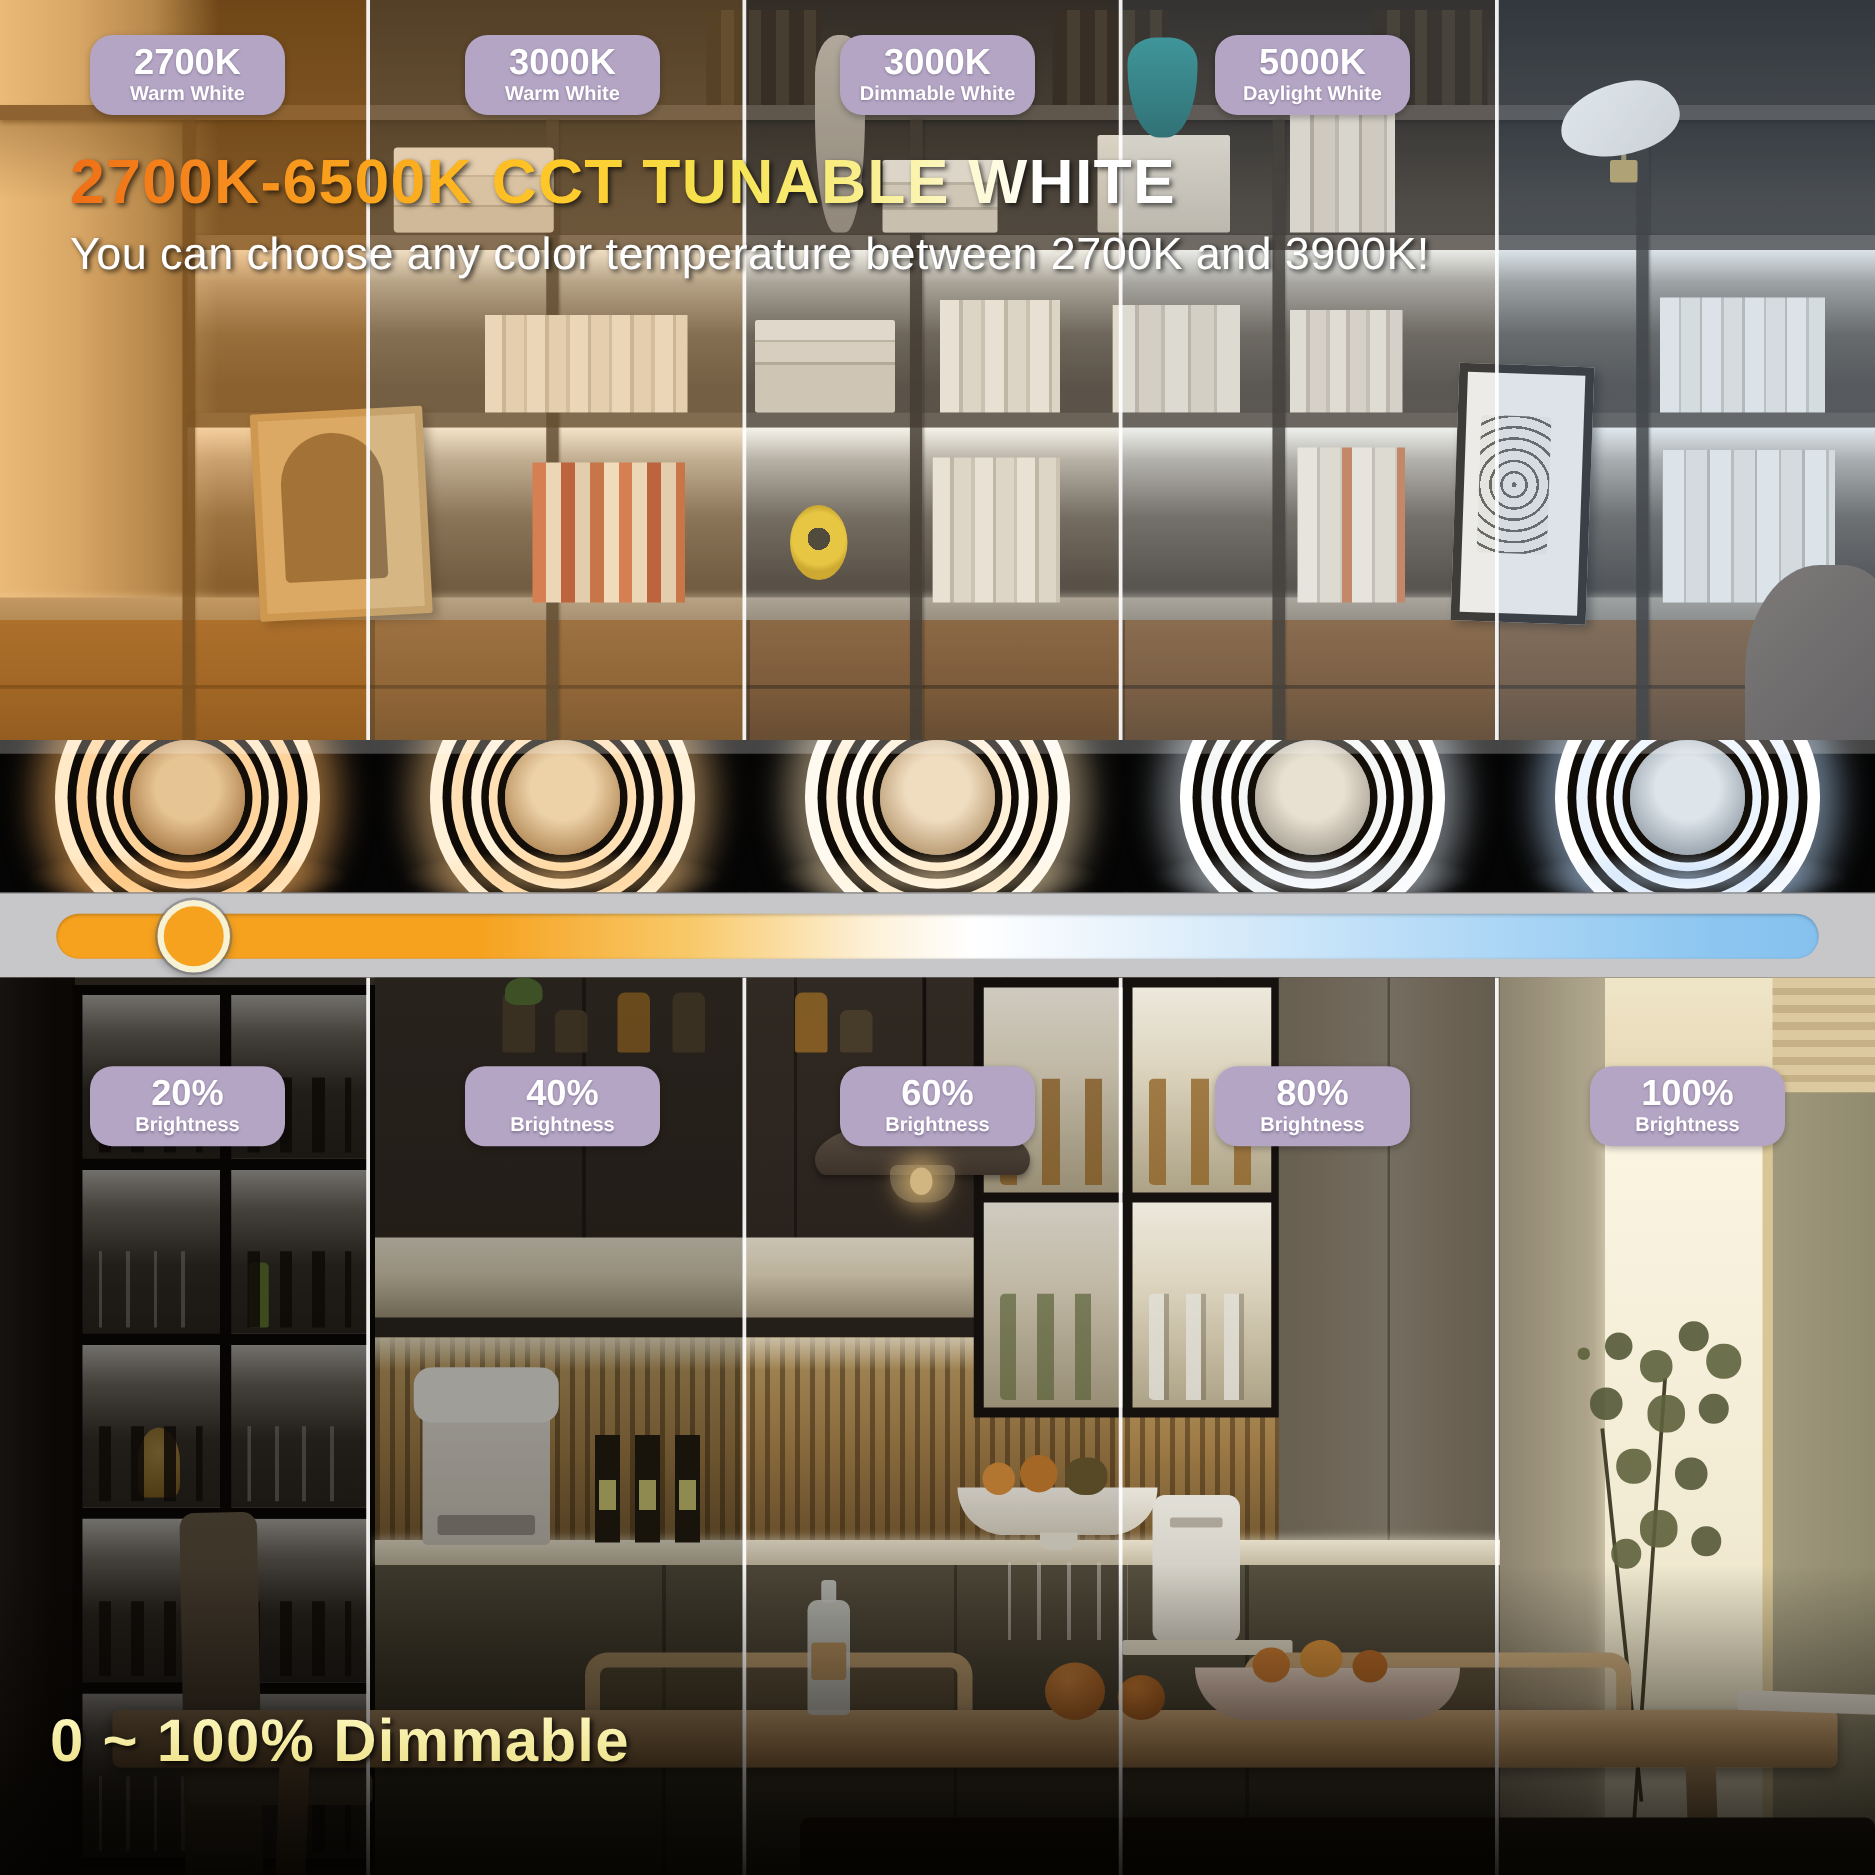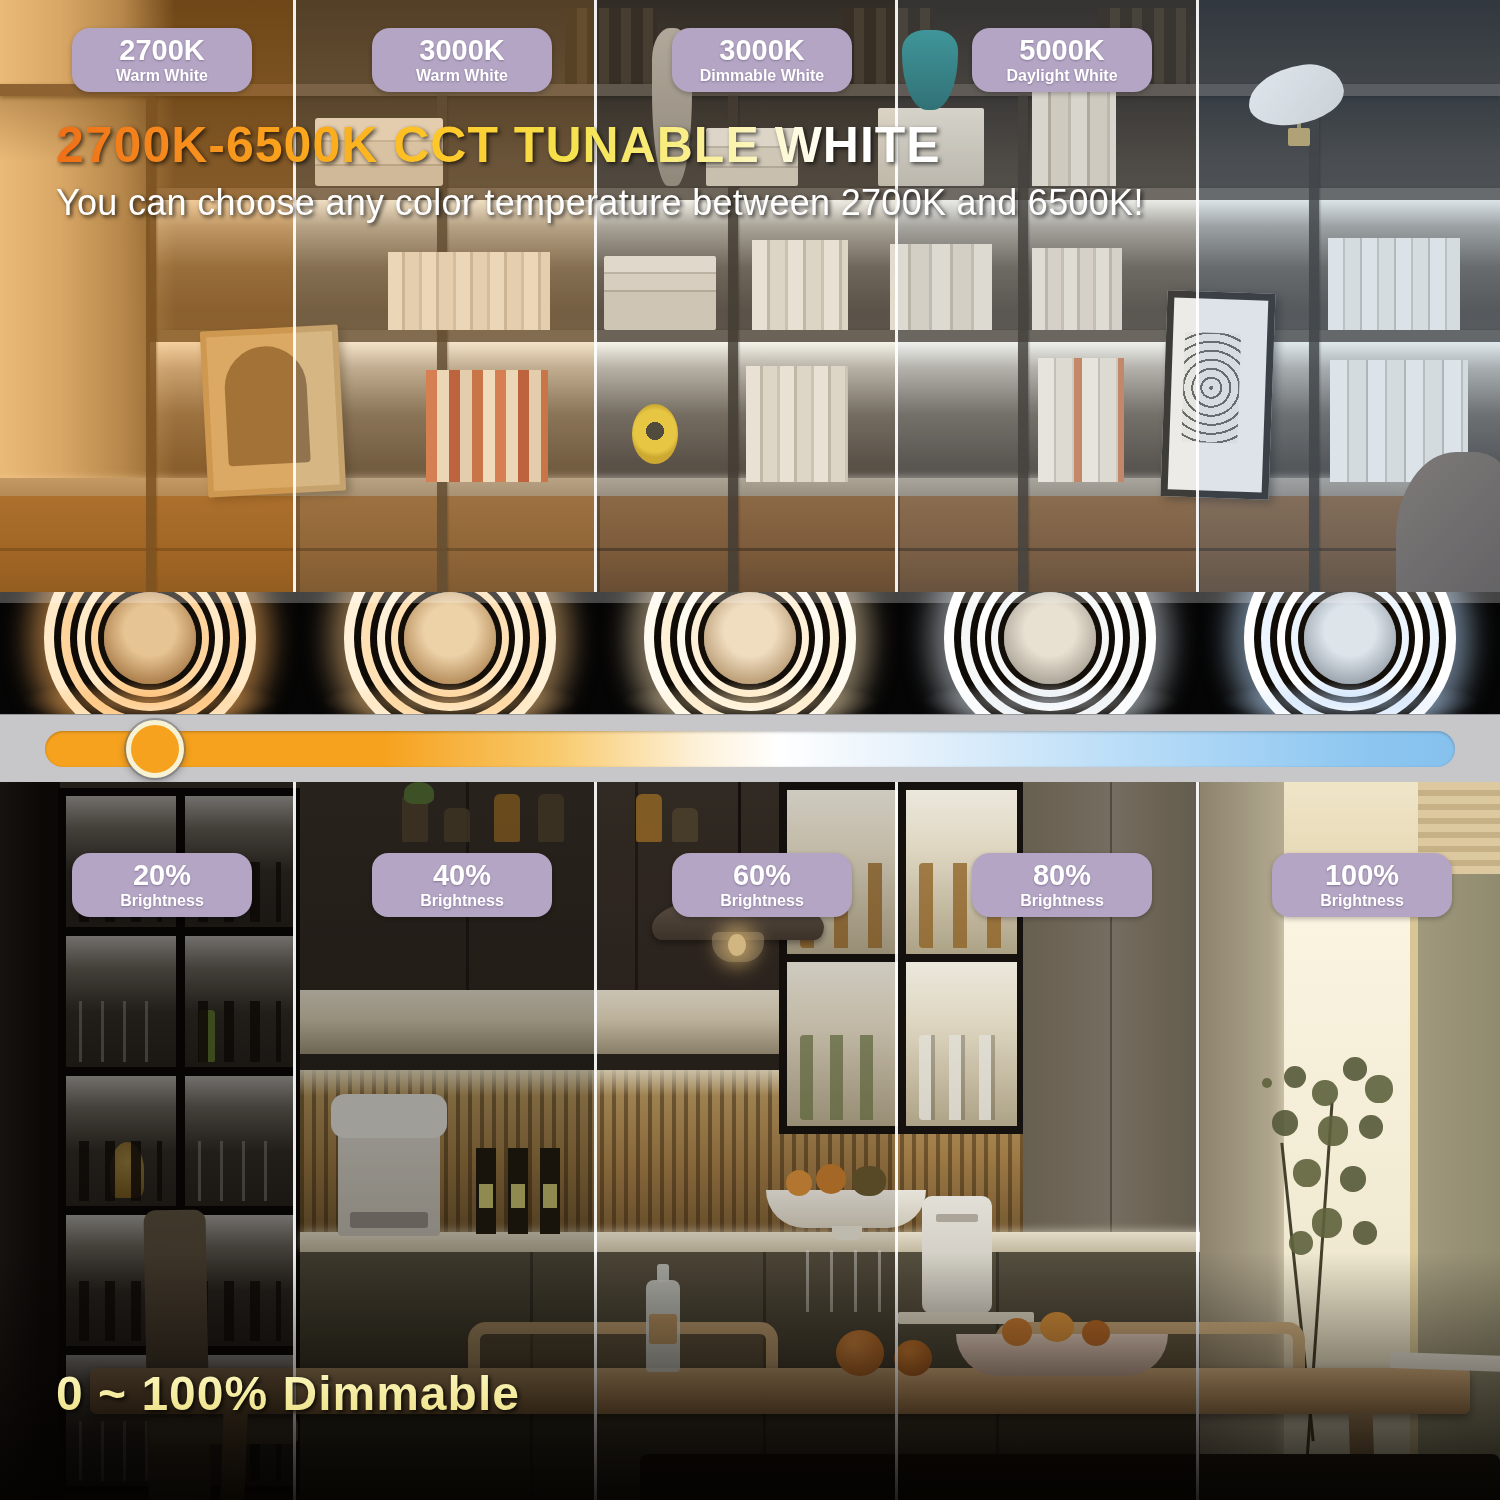--- a/index.html
+++ b/index.html
@@ -79,21 +79,21 @@
   
   .tint{top:0;height:592px;}
   .tint.c1{left:0;width:294px;background:rgba(246,149,38,.40);}
   .tint.c2{left:294px;width:301px;background:rgba(244,184,104,.28);}
   .tint.c3{left:595px;width:301px;background:rgba(252,240,214,.12);}
   .tint.c4{left:896px;width:301px;background:rgba(212,226,236,.16);}
   .tint.c5{left:1197px;width:303px;background:rgba(150,193,238,.22);}
   .vl{width:3px;background:rgba(255,255,255,.92);}
   .photo-top .vl{top:0;height:592px;}
   
-  .badge{width:180px;height:64px;border-radius:18px;background:#b3a5c3;display:flex;flex-direction:column;
+  .badge{width:156px;height:64px;border-radius:18px;background:#b3a5c3;display:flex;flex-direction:column;
      align-items:center;justify-content:center;text-align:center;box-shadow:0 2px 5px rgba(0,0,0,.25);}
   .badge .b1{font-size:29px;font-weight:bold;color:#fff;line-height:31px;text-shadow:0 1px 2px rgba(80,60,100,.45);}
   .badge .b2{font-size:16px;font-weight:bold;color:#fff;line-height:19px;text-shadow:0 1px 2px rgba(80,60,100,.45);}
   .photo-top .badge{top:28px;}
   
   .pt-title{left:56px;top:116px;font-size:50px;font-weight:bold;letter-spacing:1px;white-space:nowrap;
      background:linear-gradient(90deg,#ef6f17 0%,#f68c1e 14%,#fbab1c 30%,#ffc929 44%,#f6e24d 58%,#f9ef8d 72%,#ffffff 88%);
      -webkit-background-clip:text;background-clip:text;-webkit-text-fill-color:transparent;
      filter:drop-shadow(2px 2px 2px rgba(0,0,0,.65));}
   .pt-sub{left:56px;top:182px;font-size:36px;color:#ffffff;white-space:nowrap;letter-spacing:.3px;
@@ -249,21 +249,21 @@
   .dim{top:0;height:718px;}
   .dim.d1{left:0;width:294px;background:rgba(4,2,1,.52);}
   .dim.d2{left:294px;width:301px;background:rgba(4,2,1,.34);}
   .dim.d3{left:595px;width:301px;background:rgba(4,2,1,.18);}
   .dim.d4{left:896px;width:301px;background:rgba(4,2,1,.06);}
   .dim.d5{left:1197px;width:303px;background:rgba(255,248,230,.05);}
   .bottom-shadow{left:0;top:470px;width:1500px;height:248px;
      background:linear-gradient(to bottom,rgba(5,3,1,0) 0%,rgba(5,3,1,.55) 58%,rgba(3,2,0,.88) 100%);}
   .photo-bottom .vl{top:0;height:718px;}
   .photo-bottom .badge{top:24px;margin-top:47px;}
-  .pb-title{left:56px;top:584px;font-size:48px;font-weight:bold;letter-spacing:1px;white-space:nowrap;
+  .pb-title{left:40px;top:584px;font-size:48px;font-weight:bold;letter-spacing:1px;white-space:nowrap;
      background:linear-gradient(#fdf8c2,#ecdf82);-webkit-background-clip:text;background-clip:text;
      -webkit-text-fill-color:transparent;filter:drop-shadow(2px 2px 2px rgba(0,0,0,.8));}
   .pb-sub{left:56px;top:642px;font-size:36px;color:#ffffff;white-space:nowrap;letter-spacing:.3px;
      text-shadow:2px 2px 4px rgba(0,0,0,.85);}
 </style>
 </head>
 <body>
 
 <div class="canvas">
 
@@ -316,21 +316,21 @@
     <div class="abs tint c2"></div>
     <div class="abs tint c3"></div>
     <div class="abs tint c4"></div>
     <div class="abs tint c5"></div>
     <div class="abs vl" style="left:293px;"></div>
     <div class="abs vl" style="left:594px;"></div>
     <div class="abs vl" style="left:895px;"></div>
     <div class="abs vl" style="left:1196px;"></div>
 
     <div class="abs pt-title">2700K-6500K CCT TUNABLE WHITE</div>
-    <div class="abs pt-sub">You can choose any color temperature between 2700K and 6500K!</div>
+    <div class="abs pt-sub">You can choose any color temperature between 2700K and 3900K!</div>
 
     <div class="abs badge" style="left:72px;">
       <span class="b1">2700K</span>
       <span class="b2">Warm White</span>
     </div>
     <div class="abs badge" style="left:372px;">
       <span class="b1">3000K</span>
       <span class="b2">Warm White</span>
     </div>
     <div class="abs badge" style="left:672px;">

